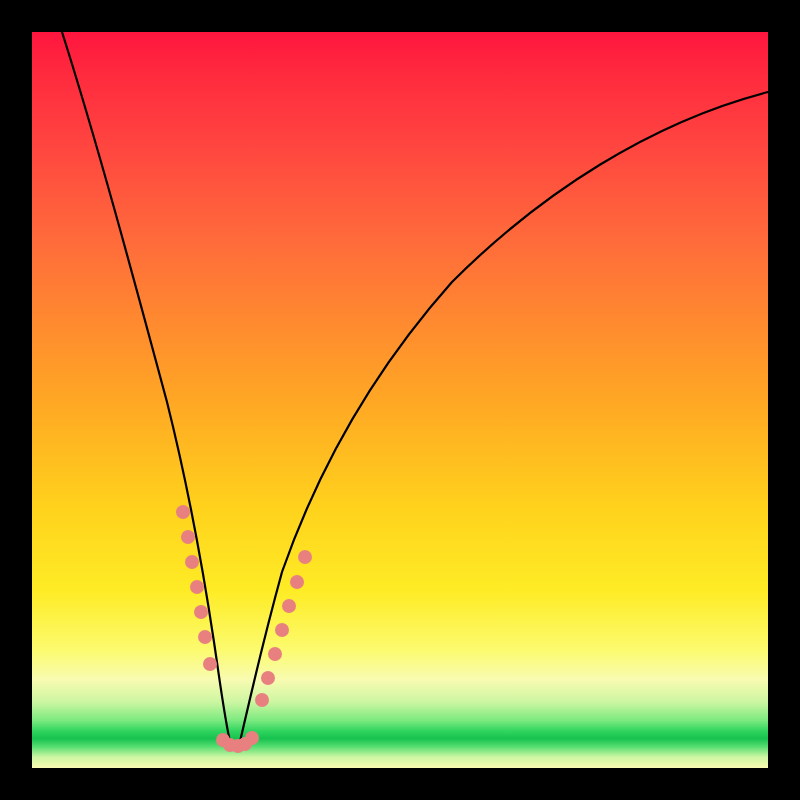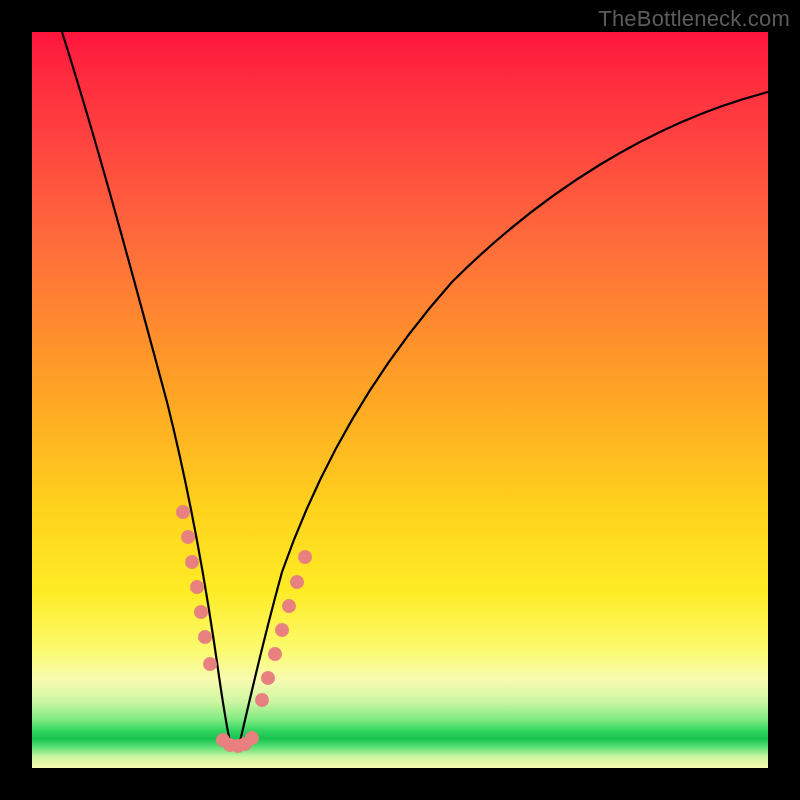--- a/index.html
+++ b/index.html
@@ -110,14 +110,13 @@
       <circle class="dot" cx="236" cy="646" r="7"></circle>
       <circle class="dot" cx="243" cy="622" r="7"></circle>
       <circle class="dot" cx="250" cy="598" r="7"></circle>
       <circle class="dot" cx="257" cy="574" r="7"></circle>
       <circle class="dot" cx="265" cy="550" r="7"></circle>
       <circle class="dot" cx="273" cy="525" r="7"></circle>
     </svg>
 
   </div>
 
-  <div class="watermark">TheBottleneck.com</div>
 </div>
 
 </body></html>

